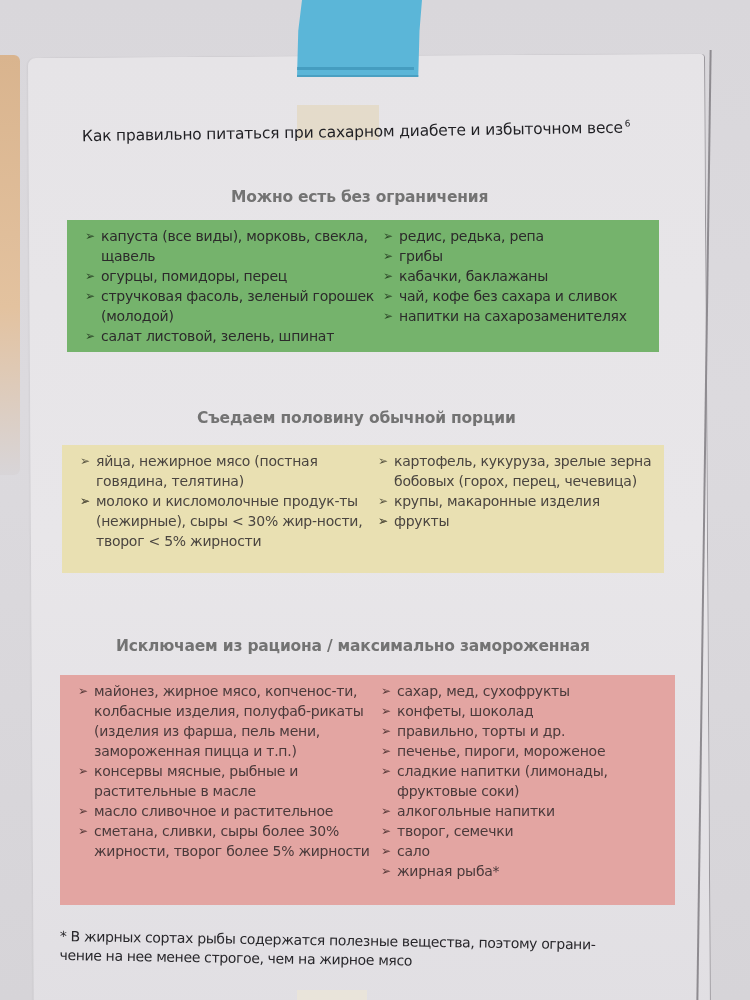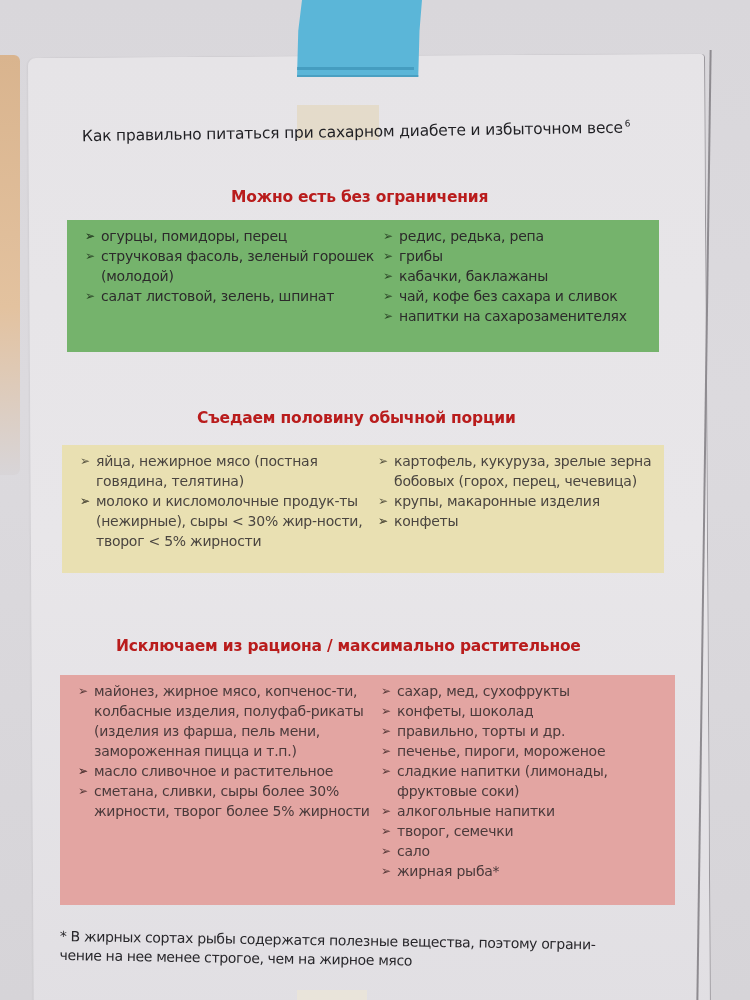--- a/index.html
+++ b/index.html
@@ -88,21 +88,21 @@
     .doc-title sup {
       font-size: 9px;
       vertical-align: super;
       margin-left: 2px;
     }
     .section-heading {
       position: absolute;
       font-family: "DejaVu Sans", sans-serif;
       font-weight: bold;
       font-size: 15.5px;
-      color: #b91c1c;
+      color: #737373;
       white-space: nowrap;
       letter-spacing: -0.2px;
     }
     .box {
       position: absolute;
       display: flex;
       box-sizing: border-box;
       padding: 6px 10px 6px 18px;
     }
     .box-green  { background: #75b36c; }
@@ -161,21 +161,21 @@
 
 <div class="doc">
 
   <div class="doc-title">
     <span>Как правильно питаться при сахарном диабете и избыточном весе</span><sup>6</sup>
   </div>
 
   <div class="section-heading" style="left:231px; top:146px;">Можно есть без ограничения</div>
   <div class="box box-green" style="left:67px; top:178px; width:592px; height:132px;">
     <ul class="col" style="flex:0 0 298px;">
-        <li><span class="bullet">➢</span></li>
+        <li><span class="bullet">➢</span><span>капуста (все виды), морковь, свекла, щавель</span></li>
         <li><span class="bullet">➢</span><span>огурцы, помидоры, перец</span></li>
         <li><span class="bullet">➢</span><span>стручковая фасоль, зеленый горошек (молодой)</span></li>
         <li><span class="bullet">➢</span><span>салат листовой, зелень, шпинат</span></li>
       </ul>
     <ul class="col">
         <li><span class="bullet">➢</span><span>редис, редька, репа</span></li>
         <li><span class="bullet">➢</span><span>грибы</span></li>
         <li><span class="bullet">➢</span><span>кабачки, баклажаны</span></li>
         <li><span class="bullet">➢</span><span>чай, кофе без сахара и сливок</span></li>
         <li><span class="bullet">➢</span><span>напитки на сахарозаменителях</span></li>
@@ -186,29 +186,29 @@
   <div class="box box-yellow" style="left:62px; top:403px; width:602px; height:128px;">
     <ul class="col" style="flex:0 0 298px;">
         <li><span class="bullet">➢</span><span>яйца, нежирное мясо (постная говядина, телятина)</span></li>
         <li><span class="bullet">➢</span></li>
         <li><span class="bullet">➢</span><span>молоко и кисломолочные продук-ты (нежирные), сыры &lt; 30% жир-ности, творог &lt; 5% жирности</span></li>
       </ul>
     <ul class="col">
         <li><span class="bullet">➢</span><span>картофель, кукуруза, зрелые зерна бобовых (горох, перец, чечевица)</span></li>
         <li><span class="bullet">➢</span><span>крупы, макаронные изделия</span></li>
         <li><span class="bullet">➢</span></li>
-        <li><span class="bullet">➢</span><span>конфеты</span></li>
-      </ul>
-  </div>
-
-  <div class="section-heading" style="left:116px; top:595px;">Исключаем из рациона / максимально растительное</div>
+        <li><span class="bullet">➢</span><span>фрукты</span></li>
+      </ul>
+  </div>
+
+  <div class="section-heading" style="left:116px; top:595px;">Исключаем из рациона / максимально замороженная</div>
   <div class="box box-red" style="left:60px; top:633px; width:615px; height:230px;">
     <ul class="col" style="flex:0 0 303px;">
         <li><span class="bullet">➢</span><span>майонез, жирное мясо, копченос-ти, колбасные изделия, полуфаб-рикаты (изделия из фарша, пель мени, замороженная пицца и т.п.)</span></li>
-        <li><span class="bullet">➢</span></li>
+        <li><span class="bullet">➢</span><span>консервы мясные, рыбные и растительные в масле</span></li>
         <li><span class="bullet">➢</span><span>масло сливочное и растительное</span></li>
         <li><span class="bullet">➢</span><span>сметана, сливки, сыры более 30% жирности, творог более 5% жирности</span></li>
       </ul>
     <ul class="col">
         <li><span class="bullet">➢</span><span>сахар, мед, сухофрукты</span></li>
         <li><span class="bullet">➢</span><span>конфеты, шоколад</span></li>
         <li><span class="bullet">➢</span><span>правильно, торты и др.</span></li>
         <li><span class="bullet">➢</span><span>печенье, пироги, мороженое</span></li>
         <li><span class="bullet">➢</span><span>сладкие напитки (лимонады, фруктовые соки)</span></li>
         <li><span class="bullet">➢</span><span>алкогольные напитки</span></li>

